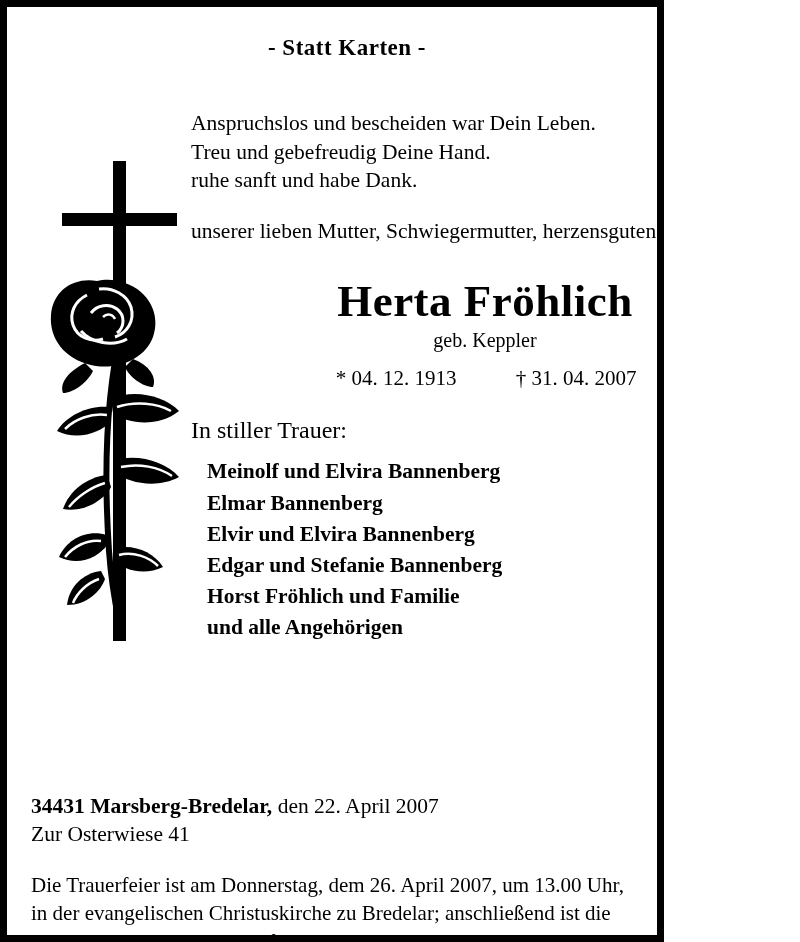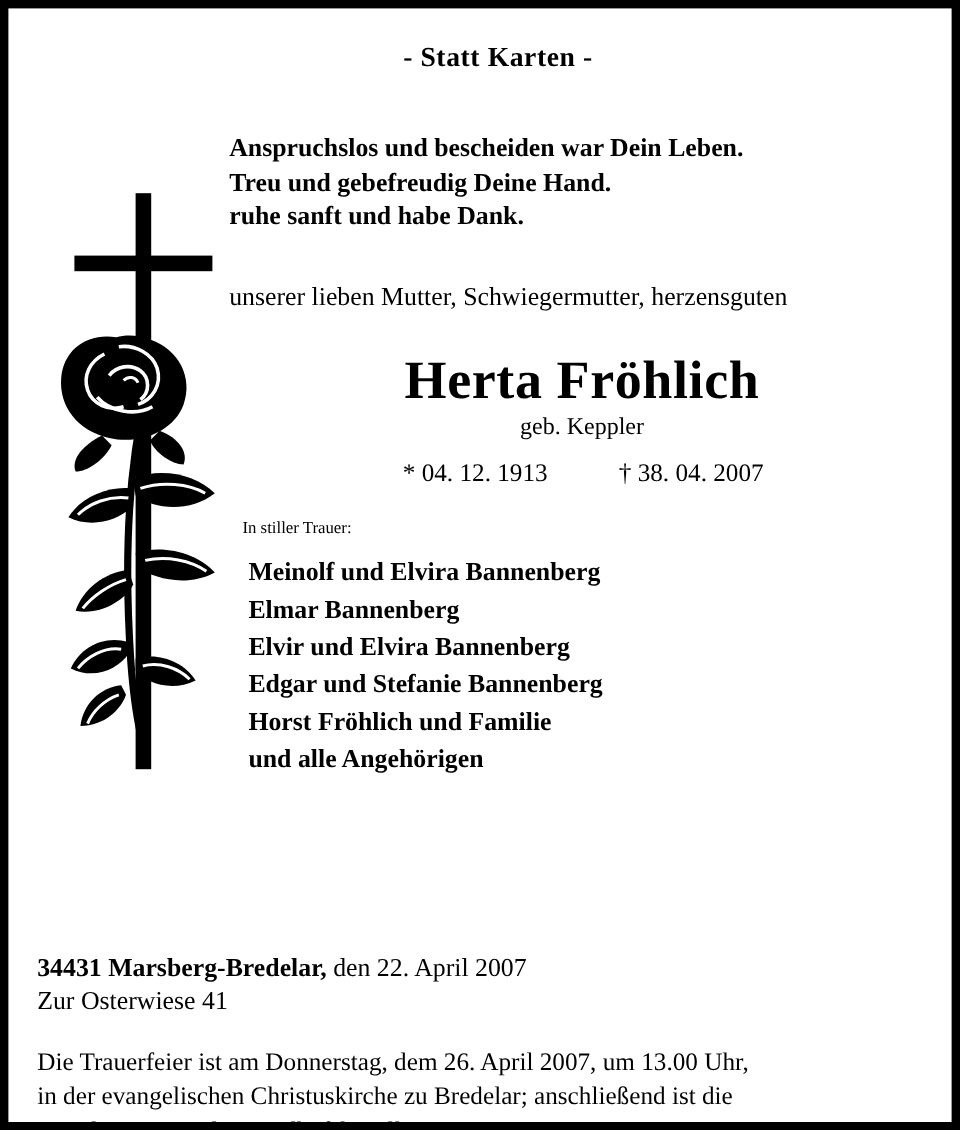--- a/index.html
+++ b/index.html
@@ -10,21 +10,21 @@
   body {
     width: 800px;
     height: 942px;
     font-family: "Liberation Serif", serif;
     color: #000000;
     overflow: hidden;
   }
   .obituary {
     position: relative;
     box-sizing: border-box;
-    width: 800px;
+    width: 664px;
     height: 942px;
     border: 7px solid #000000;
     background: #ffffff;
     padding: 14px 18px 10px 18px;
   }
   .inner {
     position: relative;
     width: 100%;
     height: 100%;
   }
@@ -53,22 +53,21 @@
     position: absolute;
     left: 166px;
     top: 74px;
     right: 0;
     width: 600px;
   }
 
   .verse {
     font-size: 21.5px;
     line-height: 1.33;
-    margin: 0 0 38px 0;
-    font-weight: bold;
+    margin: 0 0 22px 0;
   }
   .verse div { white-space: nowrap; }
 
   .intro {
     font-size: 21.5px;
     line-height: 1.33;
     margin: 0 0 30px 0;
   }
   .intro div { white-space: nowrap; }
 
@@ -88,22 +87,22 @@
   }
   .dates {
     text-align: center;
     font-size: 21px;
     margin: 0 0 26px 0;
     padding-right: 10px;
   }
   .dates .birth { margin-right: 54px; }
 
   .mourners-title {
-    font-size: 14px;
-    margin: 0 0 4px 11px;
+    font-size: 24px;
+    margin: 0 0 4px 0;
   }
   .mourners {
     font-weight: bold;
     font-size: 21.5px;
     line-height: 1.45;
     margin: 12px;
     padding-left: 4px;
   }
   .mourners div { white-space: nowrap; }
 
@@ -205,21 +204,21 @@
       <div class="intro">
         <div>unserer lieben Mutter, Schwiegermutter, herzensguten</div>
       </div>
 
       <div class="name">Herta Fröhlich</div>
 
       <div class="maiden">geb. Keppler</div>
 
       <div class="dates">
         <span class="birth">* 04. 12. 1913</span>
-        <span class="death">† 38. 04. 2007</span>
+        <span class="death">† 31. 04. 2007</span>
       </div>
 
       <div class="mourners-title">In stiller Trauer:</div>
 
       <div class="mourners">
         <div>Meinolf und Elvira Bannenberg</div>
         <div>Elmar Bannenberg</div>
         <div>Elvir und Elvira Bannenberg</div>
         <div>Edgar und Stefanie Bannenberg</div>
         <div>Horst Fröhlich und Familie</div>

